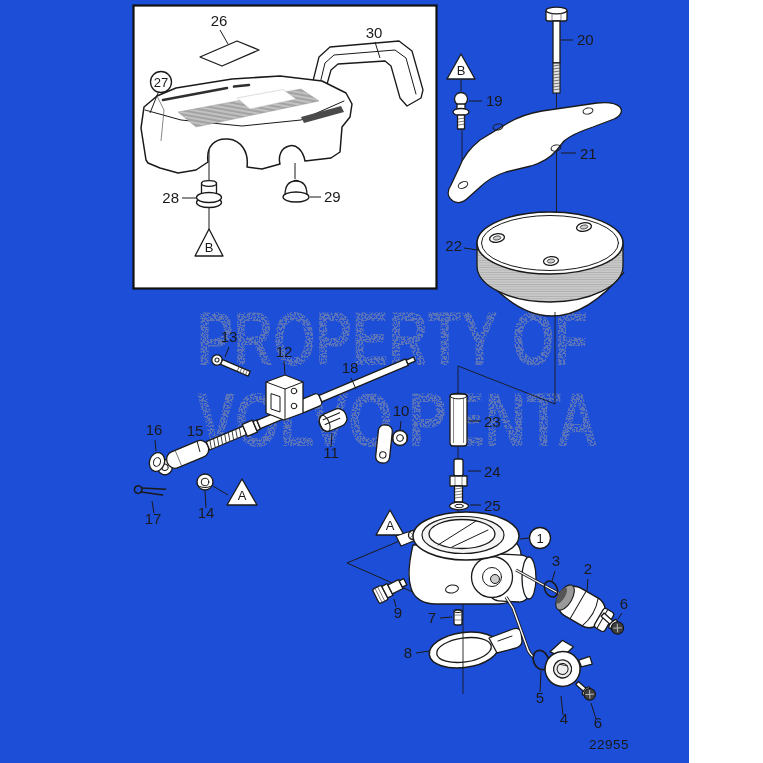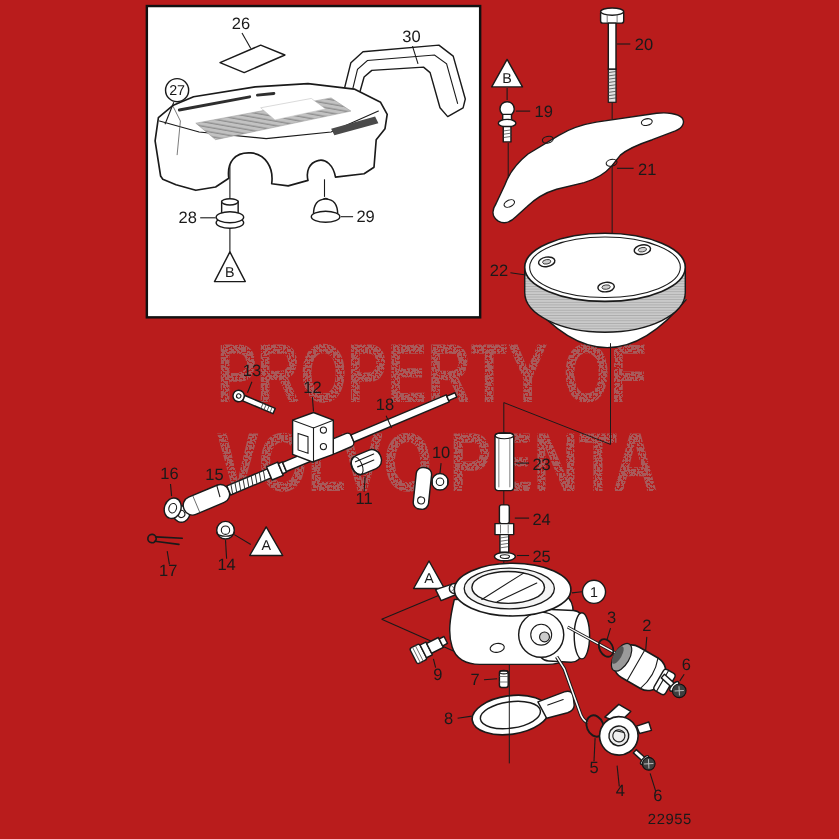--- a/index.html
+++ b/index.html
@@ -1,16 +1,16 @@
 <!DOCTYPE html>
 <html><head>
 <meta charset="utf-8">
 <style>
   html,body{margin:0;padding:0;background:#fff;}
-  .stage{position:relative;width:763px;height:763px;background:#b91c1c;overflow:hidden;
+  .stage{position:relative;width:689px;height:763px;background:#1d4ed8;overflow:hidden;
          font-family:"Liberation Sans",sans-serif;}
   svg{position:absolute;left:0;top:0;}
   .s{stroke:#1a1a1a;stroke-width:1.3;fill:#fff;stroke-linejoin:round;stroke-linecap:round;}
   .s2{stroke:#1a1a1a;stroke-width:1.5;fill:#fff;stroke-linejoin:round;}
   .sl{stroke:#1a1a1a;stroke-width:1;fill:none;stroke-linecap:round;}
   .thin{stroke:#555;stroke-width:.7;fill:none;}
   .ld{stroke:#1a1a1a;stroke-width:1;fill:none;}
   .cl{stroke:#1a1a1a;stroke-width:.9;fill:none;}
   .t{font:15px "Liberation Sans",sans-serif;fill:#1a1a1a;}
   .tm{font:13px "Liberation Sans",sans-serif;fill:#1a1a1a;}

